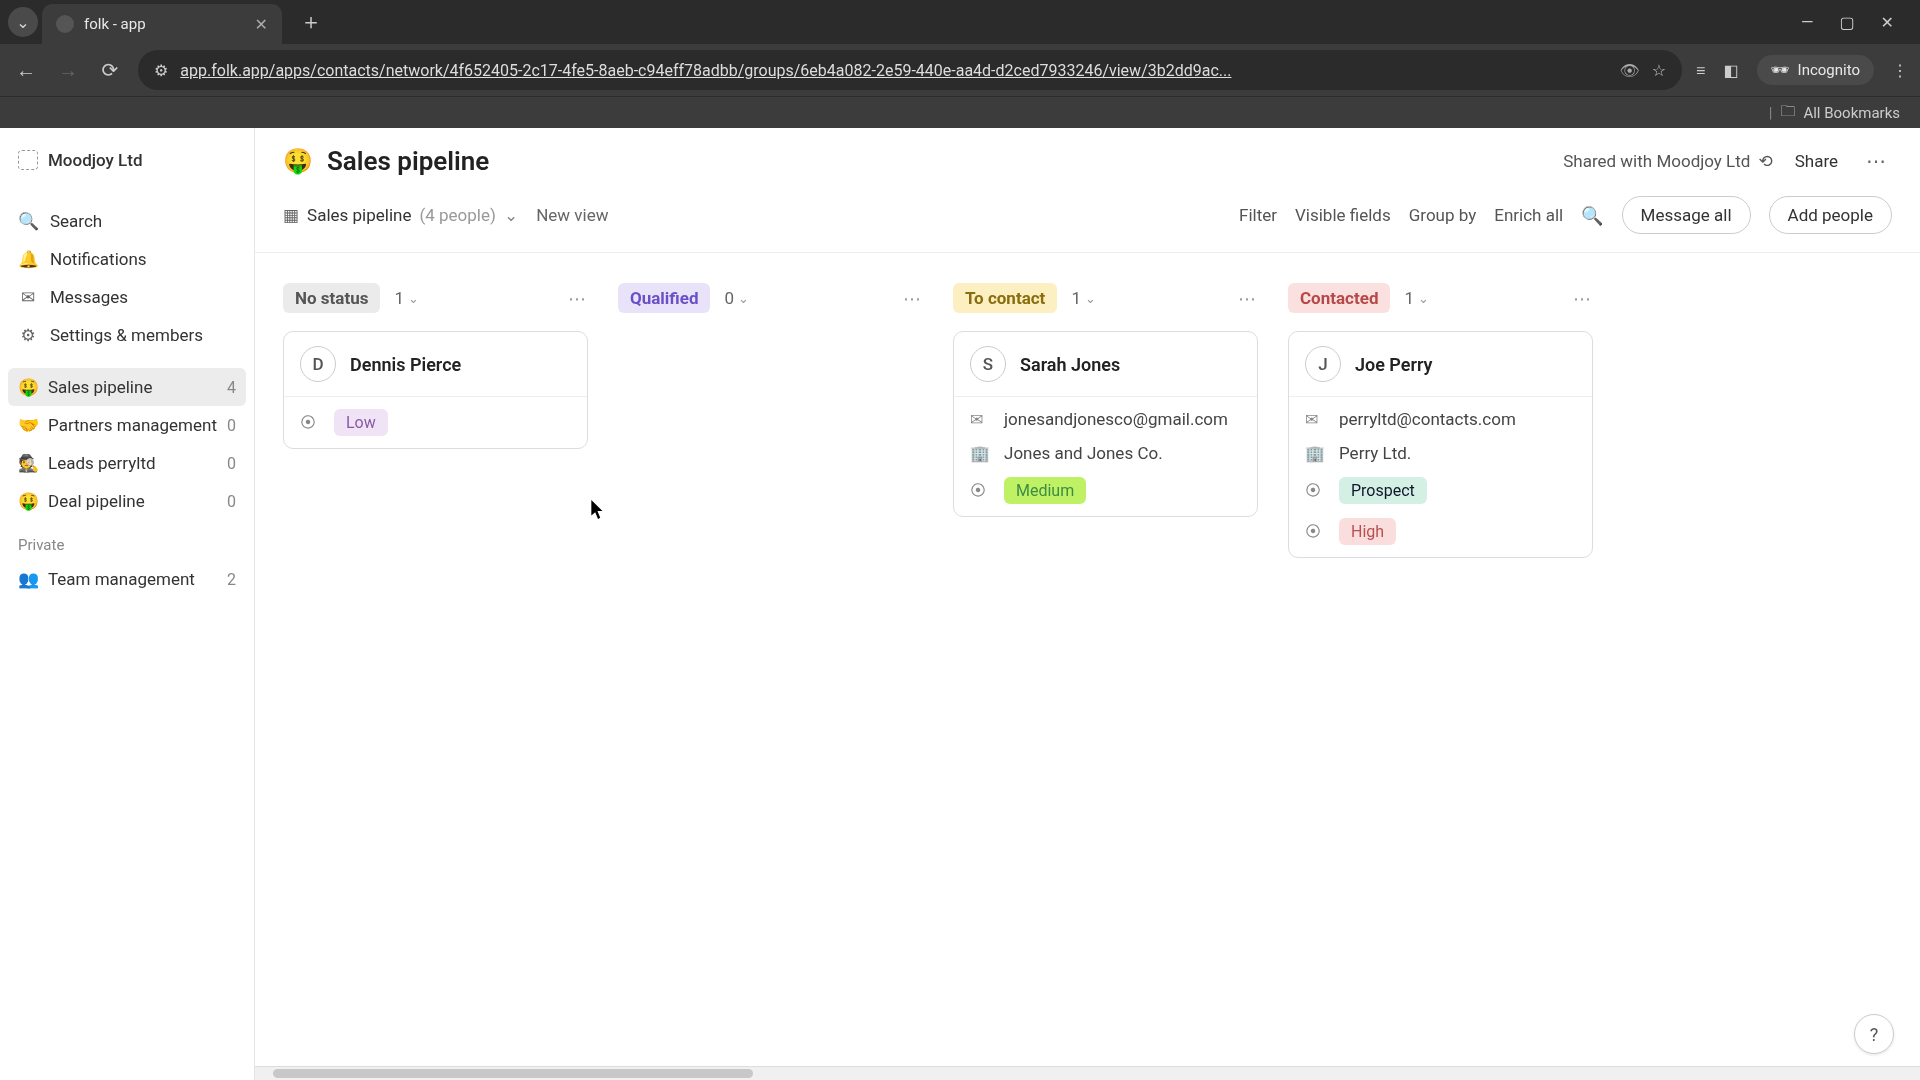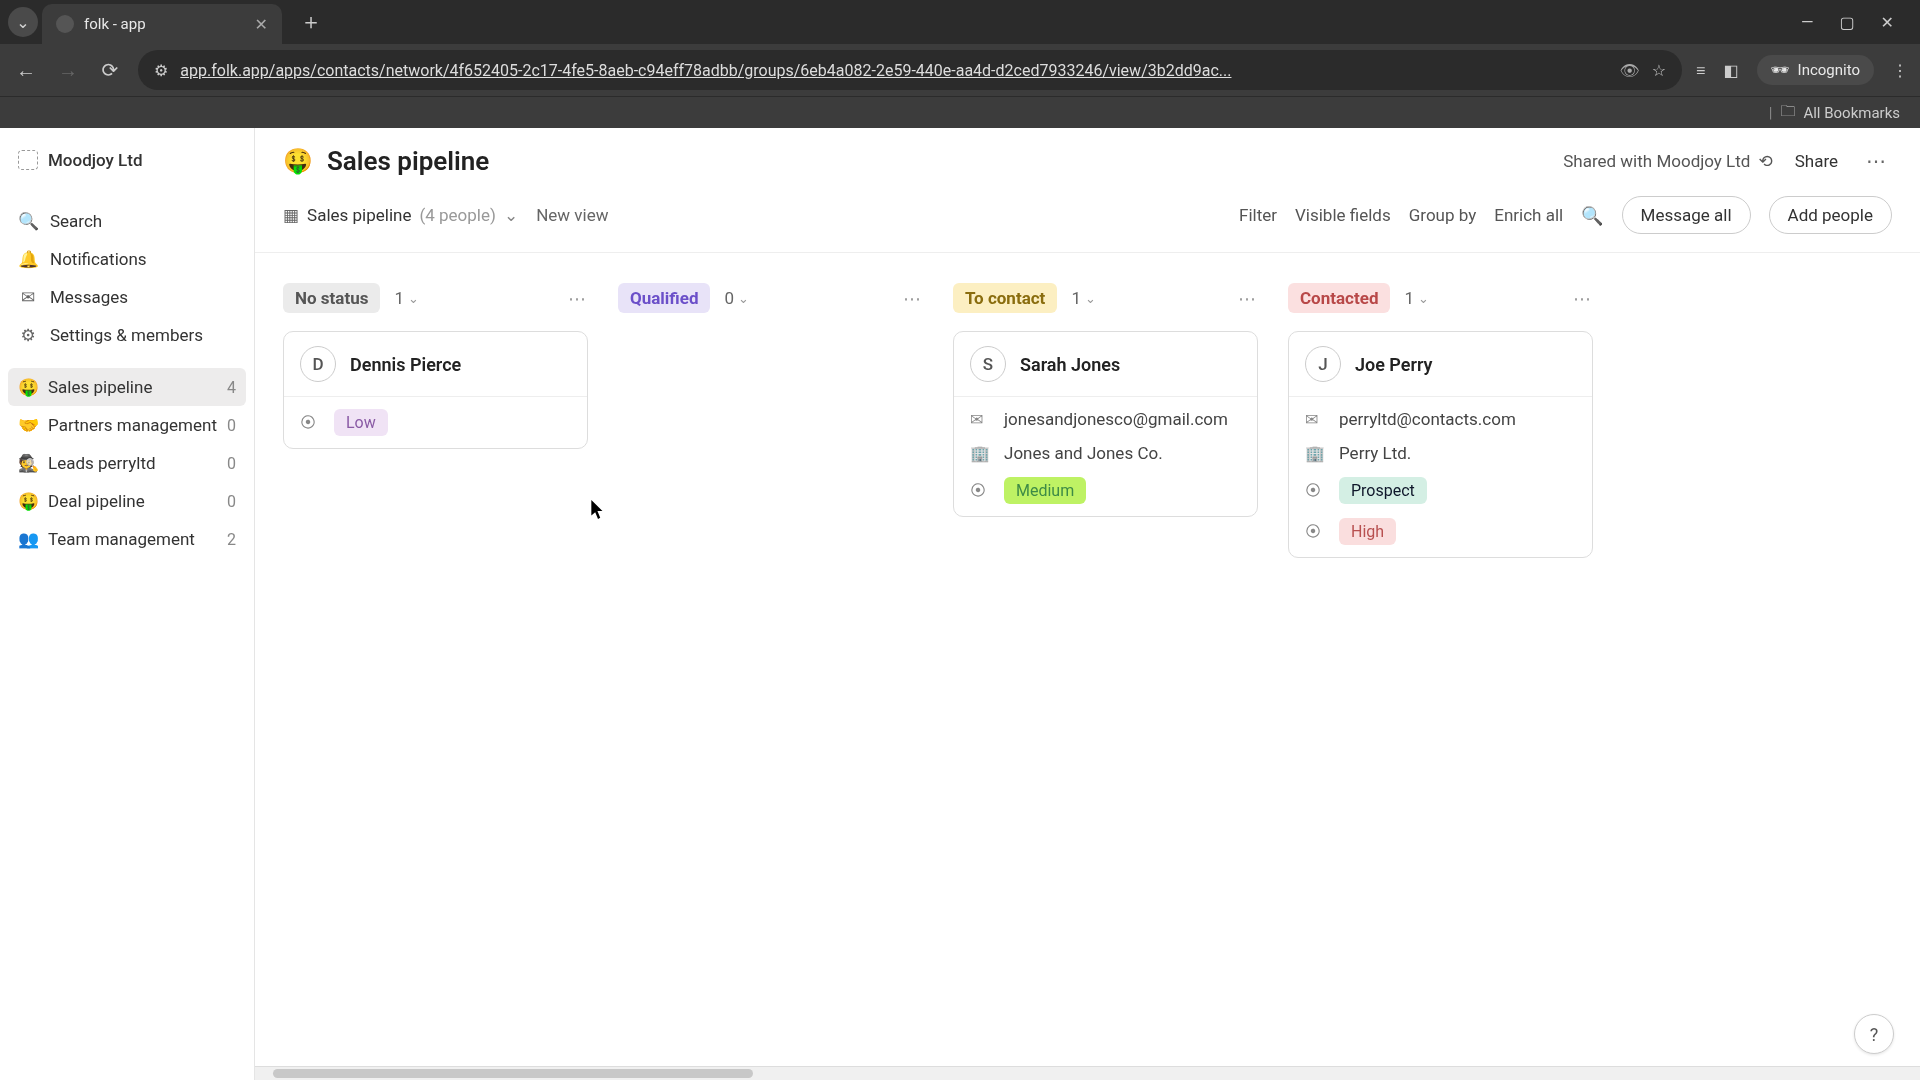--- a/index.html
+++ b/index.html
@@ -180,20 +180,21 @@
         <div class="group-item">
           <span class="emoji">🕵️</span>
           <span>Leads perryltd</span>
           <span class="count">0</span>
         </div>
         <div class="group-item">
           <span class="emoji">🤑</span>
           <span>Deal pipeline</span>
           <span class="count">0</span>
         </div>
+        <div class="section-label">Private</div>
         <div class="group-item">
           <span class="emoji">👥</span>
           <span>Team management</span>
           <span class="count">2</span>
         </div>
       </div>
   </div>
 
   <div class="main">
     <div class="main-header">

